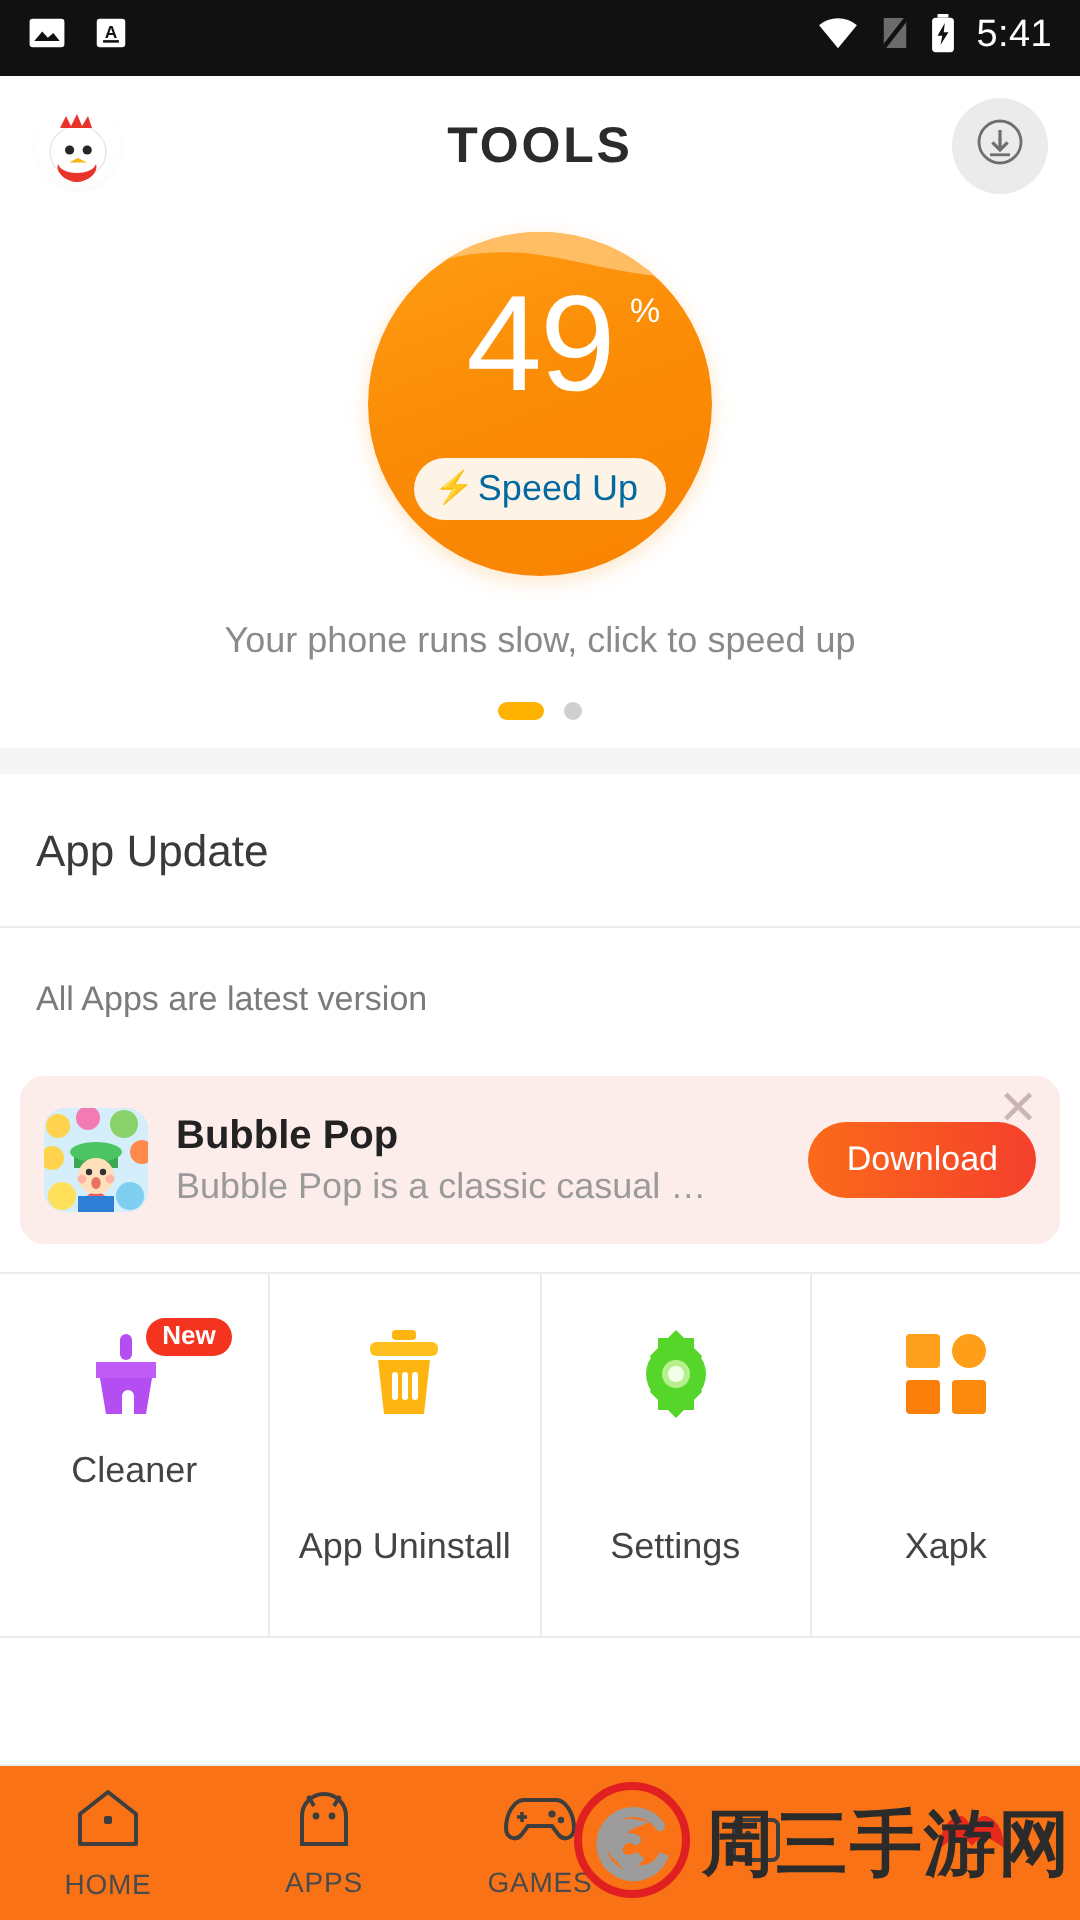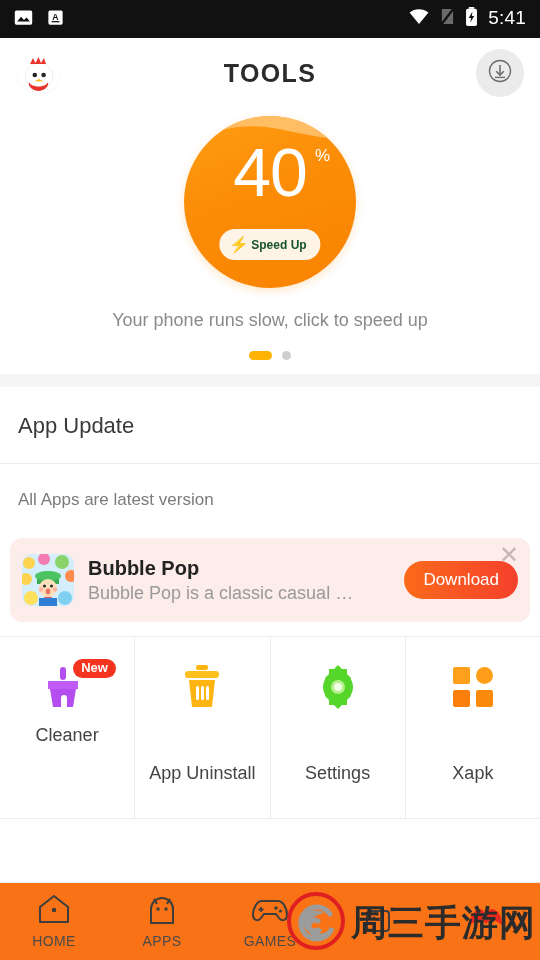--- a/index.html
+++ b/index.html
@@ -61,21 +61,21 @@
     position:absolute; font-size:17px; font-weight:400; color:#fff;
     top:30px; left:calc(50% + 45px);
   }
   .speed-pill{
     position:absolute; bottom:28px; left:50%; transform:translateX(-50%);
     background:#fdf3e6; border-radius:16px; height:31px;
     display:flex; align-items:center; gap:2px; padding:0 14px 0 10px;
     white-space:nowrap;
   }
   .speed-pill .bolt{ color:#f5821f; font-size:16px; line-height:1; }
-  .speed-pill .txt{ color:#14532d; font-size:12px; font-weight:700; }
+  .speed-pill .txt{ color:#0369a1; font-size:18px; font-weight:400; }
 
   .gauge-caption{
     text-align:center; color:#8a8a8a; font-size:18px; margin-top:22px;
   }
   .dots{ display:flex; justify-content:center; align-items:center; gap:10px; margin-top:20px; padding-bottom:14px; }
   .dot{ width:9px; height:9px; border-radius:50%; background:#cfcfcf; }
   .dot.active{ width:23px; height:9px; border-radius:5px; background:#ffb300; }
 
   
   .band{ height:13px; background:#f5f5f5; }
@@ -223,21 +223,21 @@
     </span>
   </div>
 </div>
 
 <div class="gauge-section">
   <div class="gauge-wrap">
     <div class="gauge">
       <svg class="gauge-wave" viewBox="0 0 172 52" preserveAspectRatio="none">
         <path d="M0,30 C30,12 60,6 95,13 C125,19 150,26 172,20 L172,0 L0,0 Z" fill="#ffc06b" opacity="0.92"></path>
       </svg>
-      <div class="gauge-num">40</div>
+      <div class="gauge-num">49</div>
       <div class="gauge-pct">%</div>
       <div class="speed-pill">
         <span class="bolt">⚡</span>
         <span class="txt">Speed Up</span>
       </div>
     </div>
   </div>
   <div class="gauge-caption">Your phone runs slow, click to speed up</div>
   <div class="dots">
     <span class="dot active"></span>

